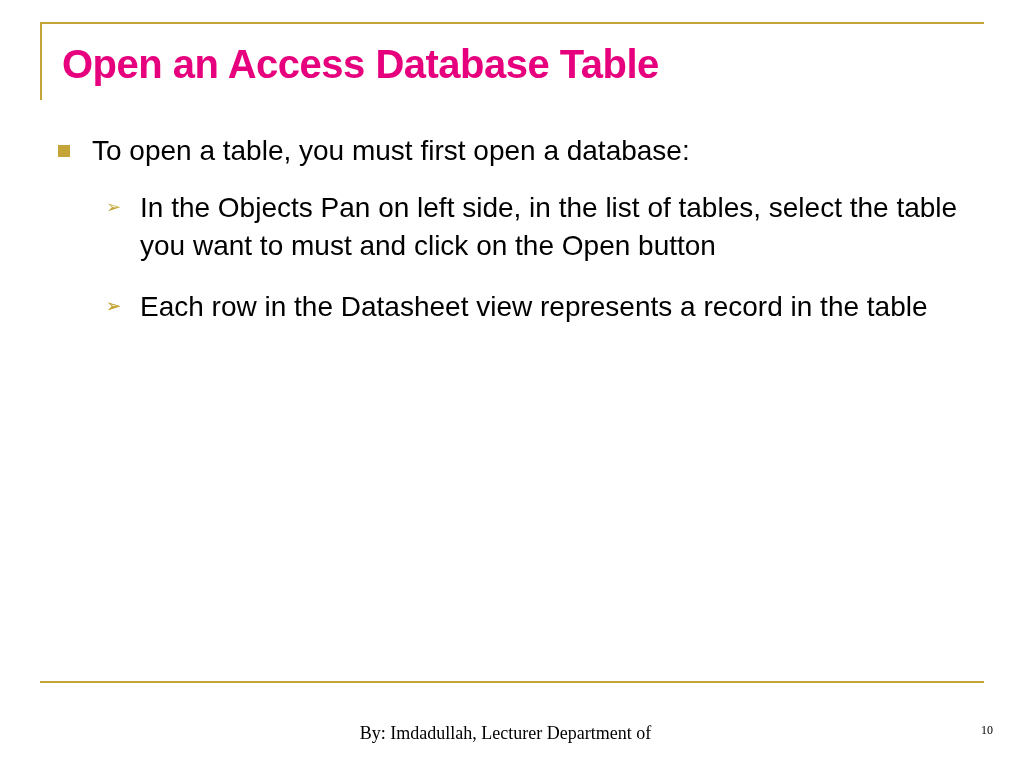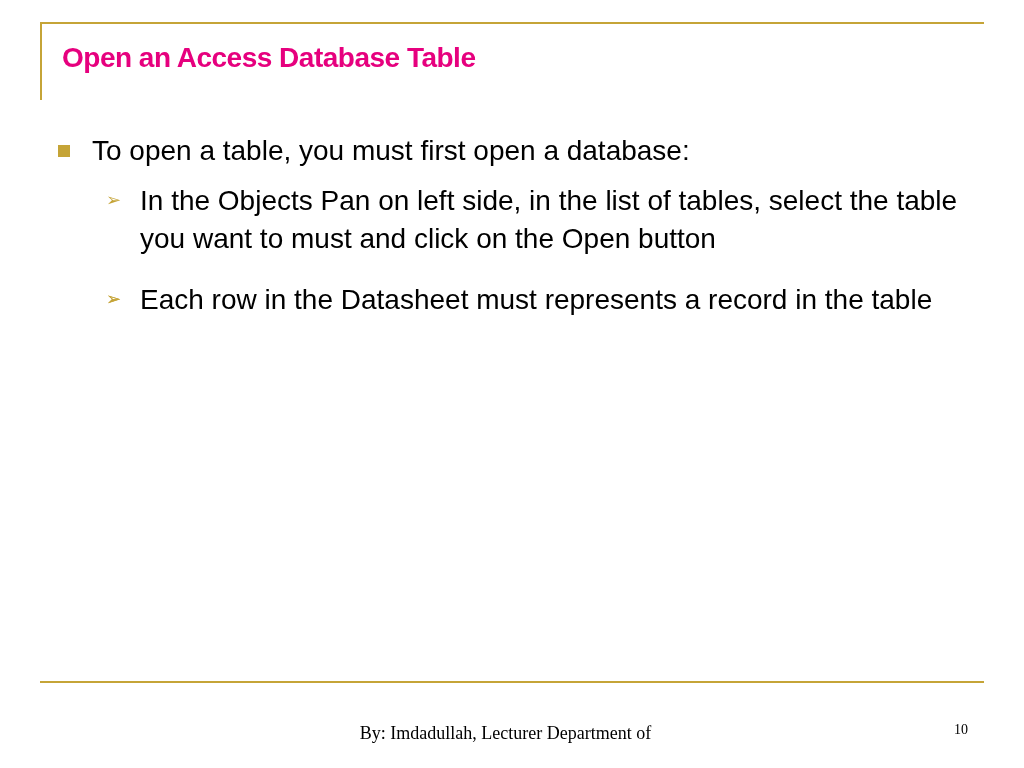--- a/index.html
+++ b/index.html
@@ -28,38 +28,38 @@
       top: 22px;
       left: 40px;
       width: 2px;
       height: 78px;
       background: #c5a437;
     }
     .title {
       position: absolute;
       top: 42px;
       left: 62px;
-      font-size: 28px;
+      font-size: 40px;
       font-weight: bold;
       color: #e6007e;
       letter-spacing: -0.5px;
     }
     .content {
       position: absolute;
       top: 132px;
       left: 54px;
       right: 54px;
       font-size: 28px;
       color: #000000;
       line-height: 1.38;
     }
     .level1 {
       position: relative;
       padding-left: 38px;
-      margin-bottom: 11px;
+      margin-bottom: 18px;
     }
     .level1-bullet {
       position: absolute;
       left: 4px;
       top: 13px;
       width: 12px;
       height: 12px;
       background: #c5a437;
     }
     .level2 {
@@ -90,23 +90,23 @@
       right: 13px;
       text-align: center;
       font-family: Garamond, Georgia, serif;
       font-size: 18px;
       color: #000000;
       line-height: 1.25;
     }
     .page-number {
       position: absolute;
       bottom: 30px;
-      right: 56px;
+      right: 31px;
       font-family: Garamond, Georgia, serif;
-      font-size: 14px;
+      font-size: 12px;
       color: #000000;
     }
   </style>
 </head>
 <body>
 
 <div class="decor-top"></div>
 <div class="decor-left"></div>
 
 <div class="title">Open an Access Database Table</div>
@@ -118,21 +118,21 @@
   </div>
   <div class="level2">
     <div class="level2-bullet">➢</div>
     <span>In the Objects Pan on left side, in the list of tables, select the table you want to must and click on the Open button</span>
   </div>
   <div class="level2">
     <div class="level2-bullet">➢</div>
   </div>
   <div class="level2">
     <div class="level2-bullet">➢</div>
-    <span>Each row in the Datasheet must represents a record in the table</span>
+    <span>Each row in the Datasheet view represents a record in the table</span>
   </div>
 </div>
 
 <div class="decor-bottom"></div>
 
 <div class="footer">
   <div>By: Imdadullah, Lecturer Department of</div>
 </div>
 
 <div class="page-number">10</div>

